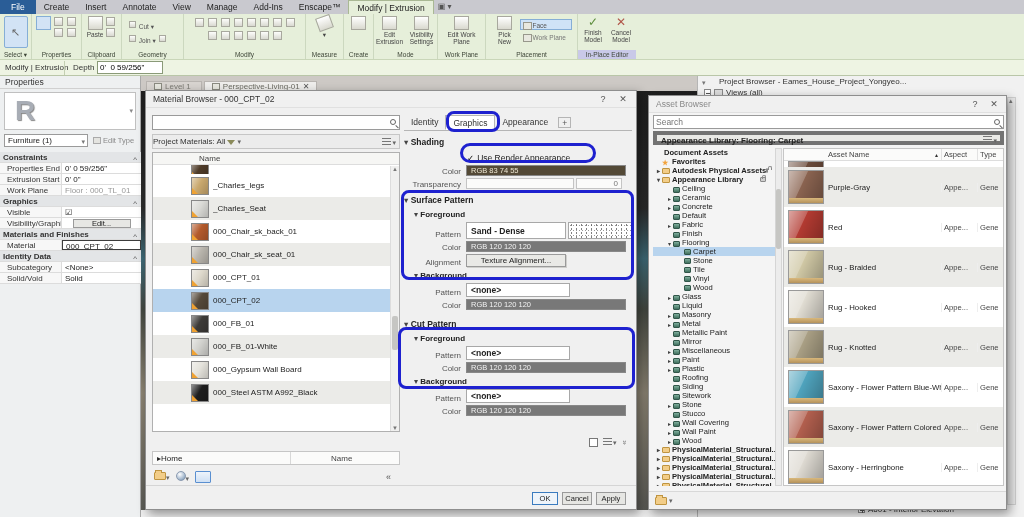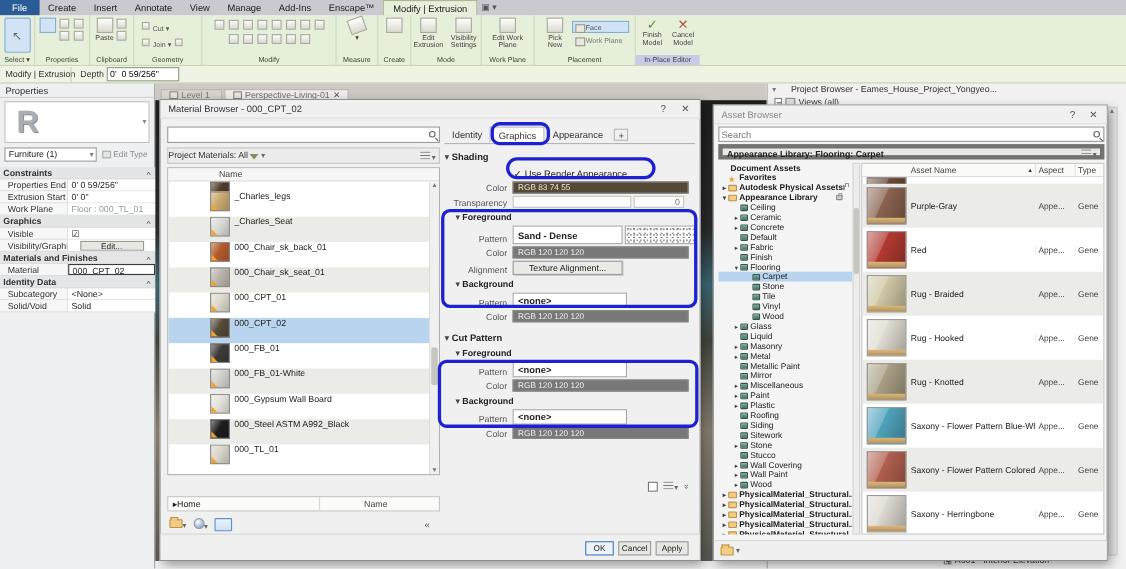--- a/index.html
+++ b/index.html
@@ -96,21 +96,21 @@
 .mag::after{content:"";position:absolute;left:5px;top:5px;width:4px;height:1.4px;background:#666;transform:rotate(45deg);transform-origin:0 0;}
 
 
 .mdlg{left:145px;top:90px;width:492px;height:420px;}
 .filterbar{position:absolute;background:#ececе9;background:#ececec;border:1px solid #c6c6c6;font-size:8px;line-height:13px;color:#333;}
 .funnel{display:inline-block;width:0;height:0;border-left:4px solid transparent;border-right:4px solid transparent;border-top:5px solid #8a8a5a;vertical-align:-1px;margin:0 2px;}
 .dd{color:#666;font-size:7px;}
 .listico{display:inline-block;width:9px;height:8px;background:linear-gradient(#777 1px,transparent 1px) 0 1px/9px 3px repeat-y;margin-right:1px;}
 .matlist{position:absolute;background:#fff;border:1px solid #b0b0b0;overflow:hidden;}
 .mathead{height:12px;line-height:12px;background:#f6f6f4;border-bottom:1px solid #ddd;color:#444;padding-left:46px;font-size:8px;}
-.m-row{display:flex;align-items:flex-start;height:23px;overflow:hidden;padding-left:32px;}
+.m-row{display:flex;align-items:center;height:23px;overflow:hidden;padding-left:32px;}
 .m-row:nth-child(odd):not(.partial):not(.sel){background:#ebebe8;}
 .m-row.sel{background:#b8d4ee;}
 .m-row.partial{height:9px;}
 .m-thumb{position:relative;width:18px;height:18px;margin:0 4px 0 6px;border:1px solid #888;flex:none;overflow:hidden;}
 .m-thumb::before{content:"";position:absolute;inset:0;background:linear-gradient(120deg,rgba(255,255,255,.5),rgba(255,255,255,0) 45%,rgba(0,0,0,.18));}
 .m-thumb::after{content:"";position:absolute;left:0;bottom:0;border-left:6px solid #f0a232;border-top:6px solid transparent;}
 .m-name{font-size:8px;color:#222;white-space:nowrap;overflow:hidden;}
 .mscroll{position:absolute;top:13px;right:0;bottom:0;width:9px;background:#f0f0ef;border-left:1px solid #ddd;}
 .mscroll i{position:absolute;left:1px;font-size:6px;color:#777;font-style:normal;}
 .mscroll .th{position:absolute;left:1px;width:6px;height:34px;background:#c6c6c3;border-radius:2px;}
@@ -166,21 +166,21 @@
 .trow.sel{background:#b8d4ee;}
 .trow .t-arrow{width:7px;flex:none;text-align:center;color:#444;font-size:6px;}
 .trow.arrow-r .t-arrow::before{content:"▸";}
 .trow.arrow-d .t-arrow::before{content:"▾";}
 .trow .t-icon{flex:none;margin-right:2px;}
 .trow.cat .t-icon{width:7px;height:6px;background:linear-gradient(#7fae9c,#41705f);border:1px solid #32574a;border-radius:1px;}
 .trow.folder .t-icon{width:8px;height:6px;background:#f2cd88;border:1px solid #bf9440;border-radius:1px;}
 .trow.star .t-icon{width:8px;height:8px;}
 .trow.star .t-icon::before{content:"★";color:#f2a33c;font-size:7px;line-height:8px;}
 .trow.lvl0{padding-left:2px;}
-.trow.lvl1{padding-left:13px;}
+.trow.lvl1{padding-left:13px;align-items:flex-end;}
 .trow.lvl2{padding-left:24px;}
 .t-lock{display:none;}
 .trow.lock .t-lock{display:inline-block;position:relative;margin-left:auto;width:6px;height:5px;background:#cfcfcf;border:1px solid #8a8a8a;border-radius:1px;}
 .trow.lock .t-lock::before{content:"";position:absolute;left:1px;top:-3px;width:2px;height:3px;border:1px solid #8a8a8a;border-bottom:none;border-radius:2px 2px 0 0;}
 .tscroll{position:absolute;left:126px;top:52px;width:7px;height:338px;background:#ececec;border:1px solid #d5d5d5;}
 .tscroll .th{position:absolute;left:0;top:40px;width:5px;height:60px;background:#c6c6c3;border-radius:2px;}
 .alist{position:absolute;left:134px;top:52px;width:221px;height:338px;background:#fff;border:1px solid #c6c6c6;overflow:hidden;}
 .ahead{display:flex;height:12px;line-height:12px;background:#fbfbfa;border-bottom:1px solid #ddd;font-size:7.6px;color:#444;}
 .ahead .c1{width:44px;}
 .ahead .c2{flex:1;position:relative;}
@@ -510,24 +510,20 @@
         <span class="m-name">000_FB_01-White</span>
       </div>
         <div class="m-row">
         <span class="m-thumb" style="background-color: rgb(229, 227, 220);"></span>
         <span class="m-name">000_Gypsum Wall Board</span>
       </div>
         <div class="m-row">
         <span class="m-thumb" style="background-color: rgb(30, 30, 30);"></span>
         <span class="m-name">000_Steel ASTM A992_Black</span>
       </div>
-        <div class="m-row">
-        <span class="m-thumb" style="background-color: rgb(216, 213, 202);"></span>
-        <span class="m-name">000_TL_01</span>
-      </div>
       </div>
     <div class="mscroll">
       <i style="top:0">▲</i>
         <i style="bottom:0">▼</i>
         <span class="th" style="top:150px"></span>
     </div>
   </div>
   <div class="mini-icons" style="right:10px;top:346px;">
     <span class="sq"></span>
     <span><span class="listico"></span><span class="dd">▾</span></span>
@@ -560,20 +556,21 @@
     <div class="grow">
       <span class="glab">Color</span>
       <span class="swatch" style="background-color: rgb(83, 73, 54);"><span>RGB 83 74 55</span></span>
     </div>
     <div class="grow">
       <span class="glab">Transparency</span>
       <span class="track"></span>
       <span class="tval">0</span>
     </div>
 
+    <div class="gsec">Surface Pattern</div>
     <div class="gsub">Foreground</div>
     <div class="grow">
       <span class="glab">Pattern</span>
       <span class="patbox">Sand - Dense</span>
       <span class="stipple"></span>
     </div>
     <div class="grow">
       <span class="glab">Color</span>
       <span class="swatch gray" style="background-color: rgb(120, 120, 120);"><span>RGB 120 120 120</span></span>
     </div>

